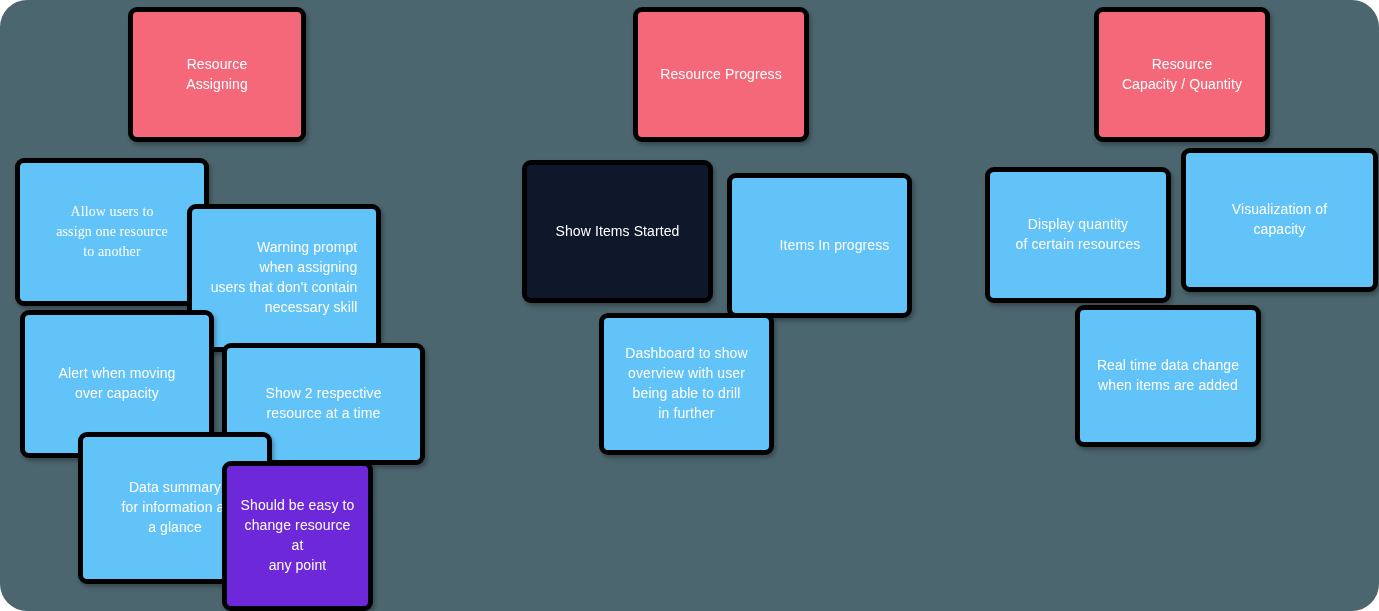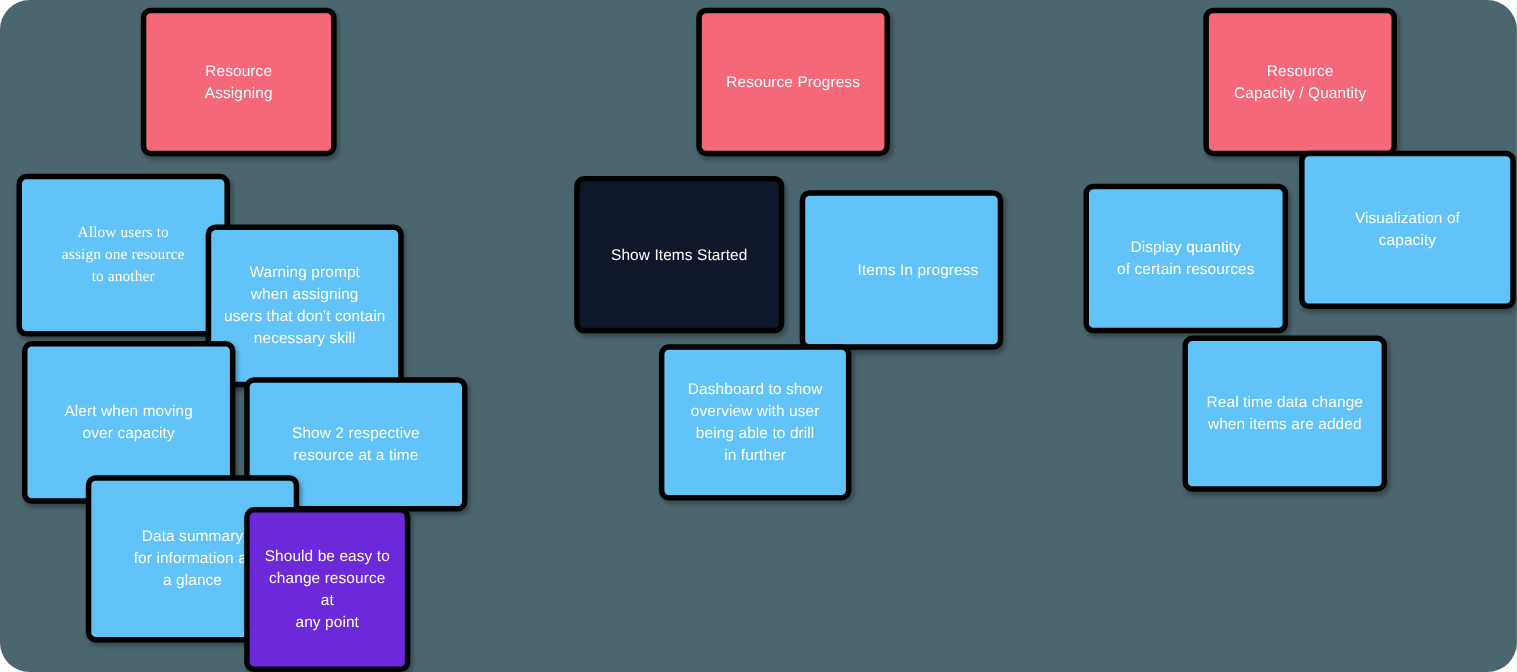--- a/index.html
+++ b/index.html
@@ -55,21 +55,21 @@
     <div style="position: absolute; inset: 0px;">
       <div class="card card-theme" style="left: 128px; top: 7px; width: 178px; height: 135px; z-index: 10; background: rgb(244, 104, 122); border-color: rgb(0, 0, 0); color: rgb(255, 255, 255);">
         <span class="card-label">Resource
 Assigning</span>
       </div>
       <div class="card card-idea" style="left: 15px; top: 158px; width: 194px; height: 148px; z-index: 21; background: rgb(98, 195, 248); border-color: rgb(0, 0, 0); color: rgb(255, 255, 255); font-family: Liberation Serif, serif;">
         <span class="card-label">Allow users to
 assign one resource
 to another</span>
       </div>
-      <div class="card card-idea" style="left: 187px; top: 204px; width: 180px; height: 148px; z-index: 22; background: rgb(98, 195, 248); border-color: rgb(0, 0, 0); color: rgb(255, 255, 255);">
+      <div class="card card-idea" style="left: 187px; top: 204px; width: 194px; height: 148px; z-index: 22; background: rgb(98, 195, 248); border-color: rgb(0, 0, 0); color: rgb(255, 255, 255); text-align: right;">
         <span class="card-label">Warning prompt
 when assigning
 users that don't contain
 necessary skill</span>
       </div>
       <div class="card card-idea" style="left: 8px; top: 310px; width: 194px; height: 148px; z-index: 23; background: rgb(98, 195, 248); border-color: rgb(0, 0, 0); color: rgb(255, 255, 255); margin-left: 12px;">
         <span class="card-label">Alert when moving
 over capacity</span>
       </div>
       <div class="card card-idea" style="left: 222px; top: 343px; width: 203px; height: 122px; z-index: 24; background: rgb(98, 195, 248); border-color: rgb(0, 0, 0); color: rgb(255, 255, 255);">
@@ -106,21 +106,21 @@
     </div>
     <div style="position: absolute; inset: 0px;">
       <div class="card card-theme" style="left: 1094px; top: 7px; width: 176px; height: 135px; z-index: 10; background: rgb(244, 104, 122); border-color: rgb(0, 0, 0); color: rgb(255, 255, 255);">
         <span class="card-label">Resource
 Capacity / Quantity</span>
       </div>
       <div class="card card-idea" style="left: 985px; top: 167px; width: 186px; height: 136px; z-index: 21; background: rgb(98, 195, 248); border-color: rgb(0, 0, 0); color: rgb(255, 255, 255);">
         <span class="card-label">Display quantity
 of certain resources</span>
       </div>
-      <div class="card card-idea" style="left: 1181px; top: 137px; width: 197px; height: 144px; z-index: 22; background: rgb(98, 195, 248); border-color: rgb(0, 0, 0); color: rgb(255, 255, 255);">
+      <div class="card card-idea" style="left: 1181px; top: 148px; width: 197px; height: 144px; z-index: 22; background: rgb(98, 195, 248); border-color: rgb(0, 0, 0); color: rgb(255, 255, 255);">
         <span class="card-label">Visualization of
 capacity</span>
       </div>
       <div class="card card-idea" style="left: 1075px; top: 305px; width: 186px; height: 142px; z-index: 23; background: rgb(98, 195, 248); border-color: rgb(0, 0, 0); color: rgb(255, 255, 255);">
         <span class="card-label">Real time data change
 when items are added</span>
       </div>
     </div>
   </div>
 

